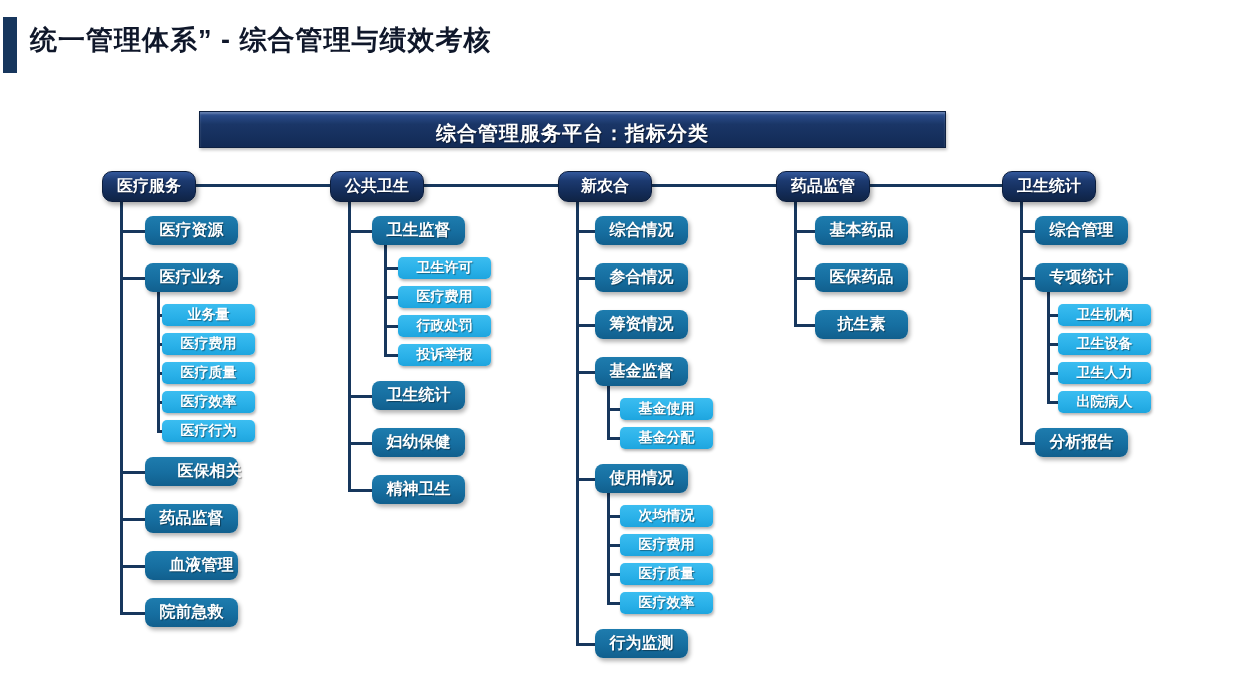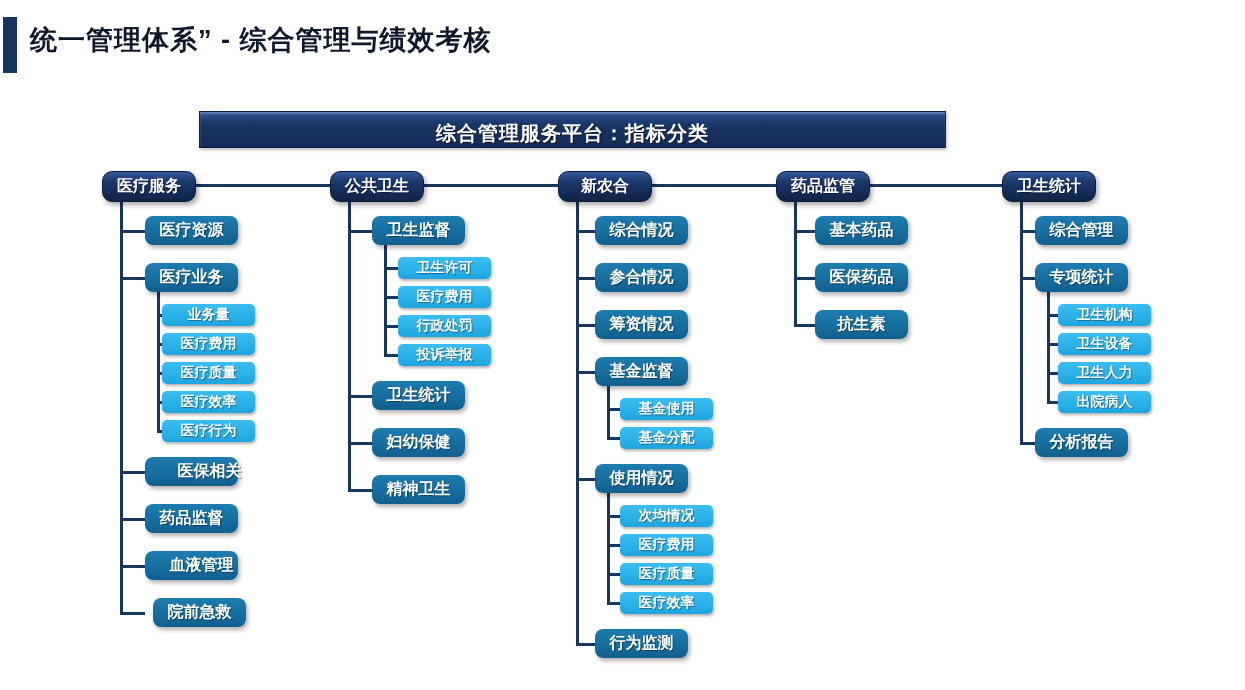--- a/index.html
+++ b/index.html
@@ -75,21 +75,21 @@
     <div class="connector" style="left: 157px; top: 430px; width: 5px; height: 3px;"></div>
     <div class="node l3" style="left: 162px; top: 420px; width: 93px; height: 22px;">医疗行为</div>
     <div class="connector" style="left: 157px; top: 292px; width: 3px; height: 140px;"></div>
     <div class="connector" style="left: 120px; top: 471px; width: 25px; height: 3px;"></div>
     <div class="node l2" style="left: 145px; top: 457px; width: 93px; height: 29px; padding-left: 36px;">医保相关</div>
     <div class="connector" style="left: 120px; top: 518px; width: 25px; height: 3px;"></div>
     <div class="node l2" style="left: 145px; top: 504px; width: 93px; height: 29px;">药品监督</div>
     <div class="connector" style="left: 120px; top: 565px; width: 25px; height: 3px;"></div>
     <div class="node l2" style="left: 145px; top: 551px; width: 93px; height: 29px; padding-left: 20px;">血液管理</div>
     <div class="connector" style="left: 120px; top: 612px; width: 25px; height: 3px;"></div>
-    <div class="node l2" style="left: 145px; top: 598px; width: 93px; height: 29px; margin-left: 8px;">院前急救</div>
+    <div class="node l2" style="left: 145px; top: 598px; width: 93px; height: 29px;">院前急救</div>
     <div class="connector" style="left: 120px; top: 202px; width: 3px; height: 412px;"></div>
     <div class="node root" style="left: 330px; top: 171px; width: 94px; height: 31px;">公共卫生</div>
     <div class="connector" style="left: 348px; top: 230px; width: 24px; height: 3px;"></div>
     <div class="node l2" style="left: 372px; top: 216px; width: 93px; height: 29px;">卫生监督</div>
     <div class="connector" style="left: 384px; top: 267px; width: 14px; height: 3px;"></div>
     <div class="node l3" style="left: 398px; top: 257px; width: 93px; height: 22px;">卫生许可</div>
     <div class="connector" style="left: 384px; top: 296px; width: 14px; height: 3px;"></div>
     <div class="node l3" style="left: 398px; top: 286px; width: 93px; height: 22px;">医疗费用</div>
     <div class="connector" style="left: 384px; top: 325px; width: 14px; height: 3px;"></div>
     <div class="node l3" style="left: 398px; top: 315px; width: 93px; height: 22px;">行政处罚</div>

